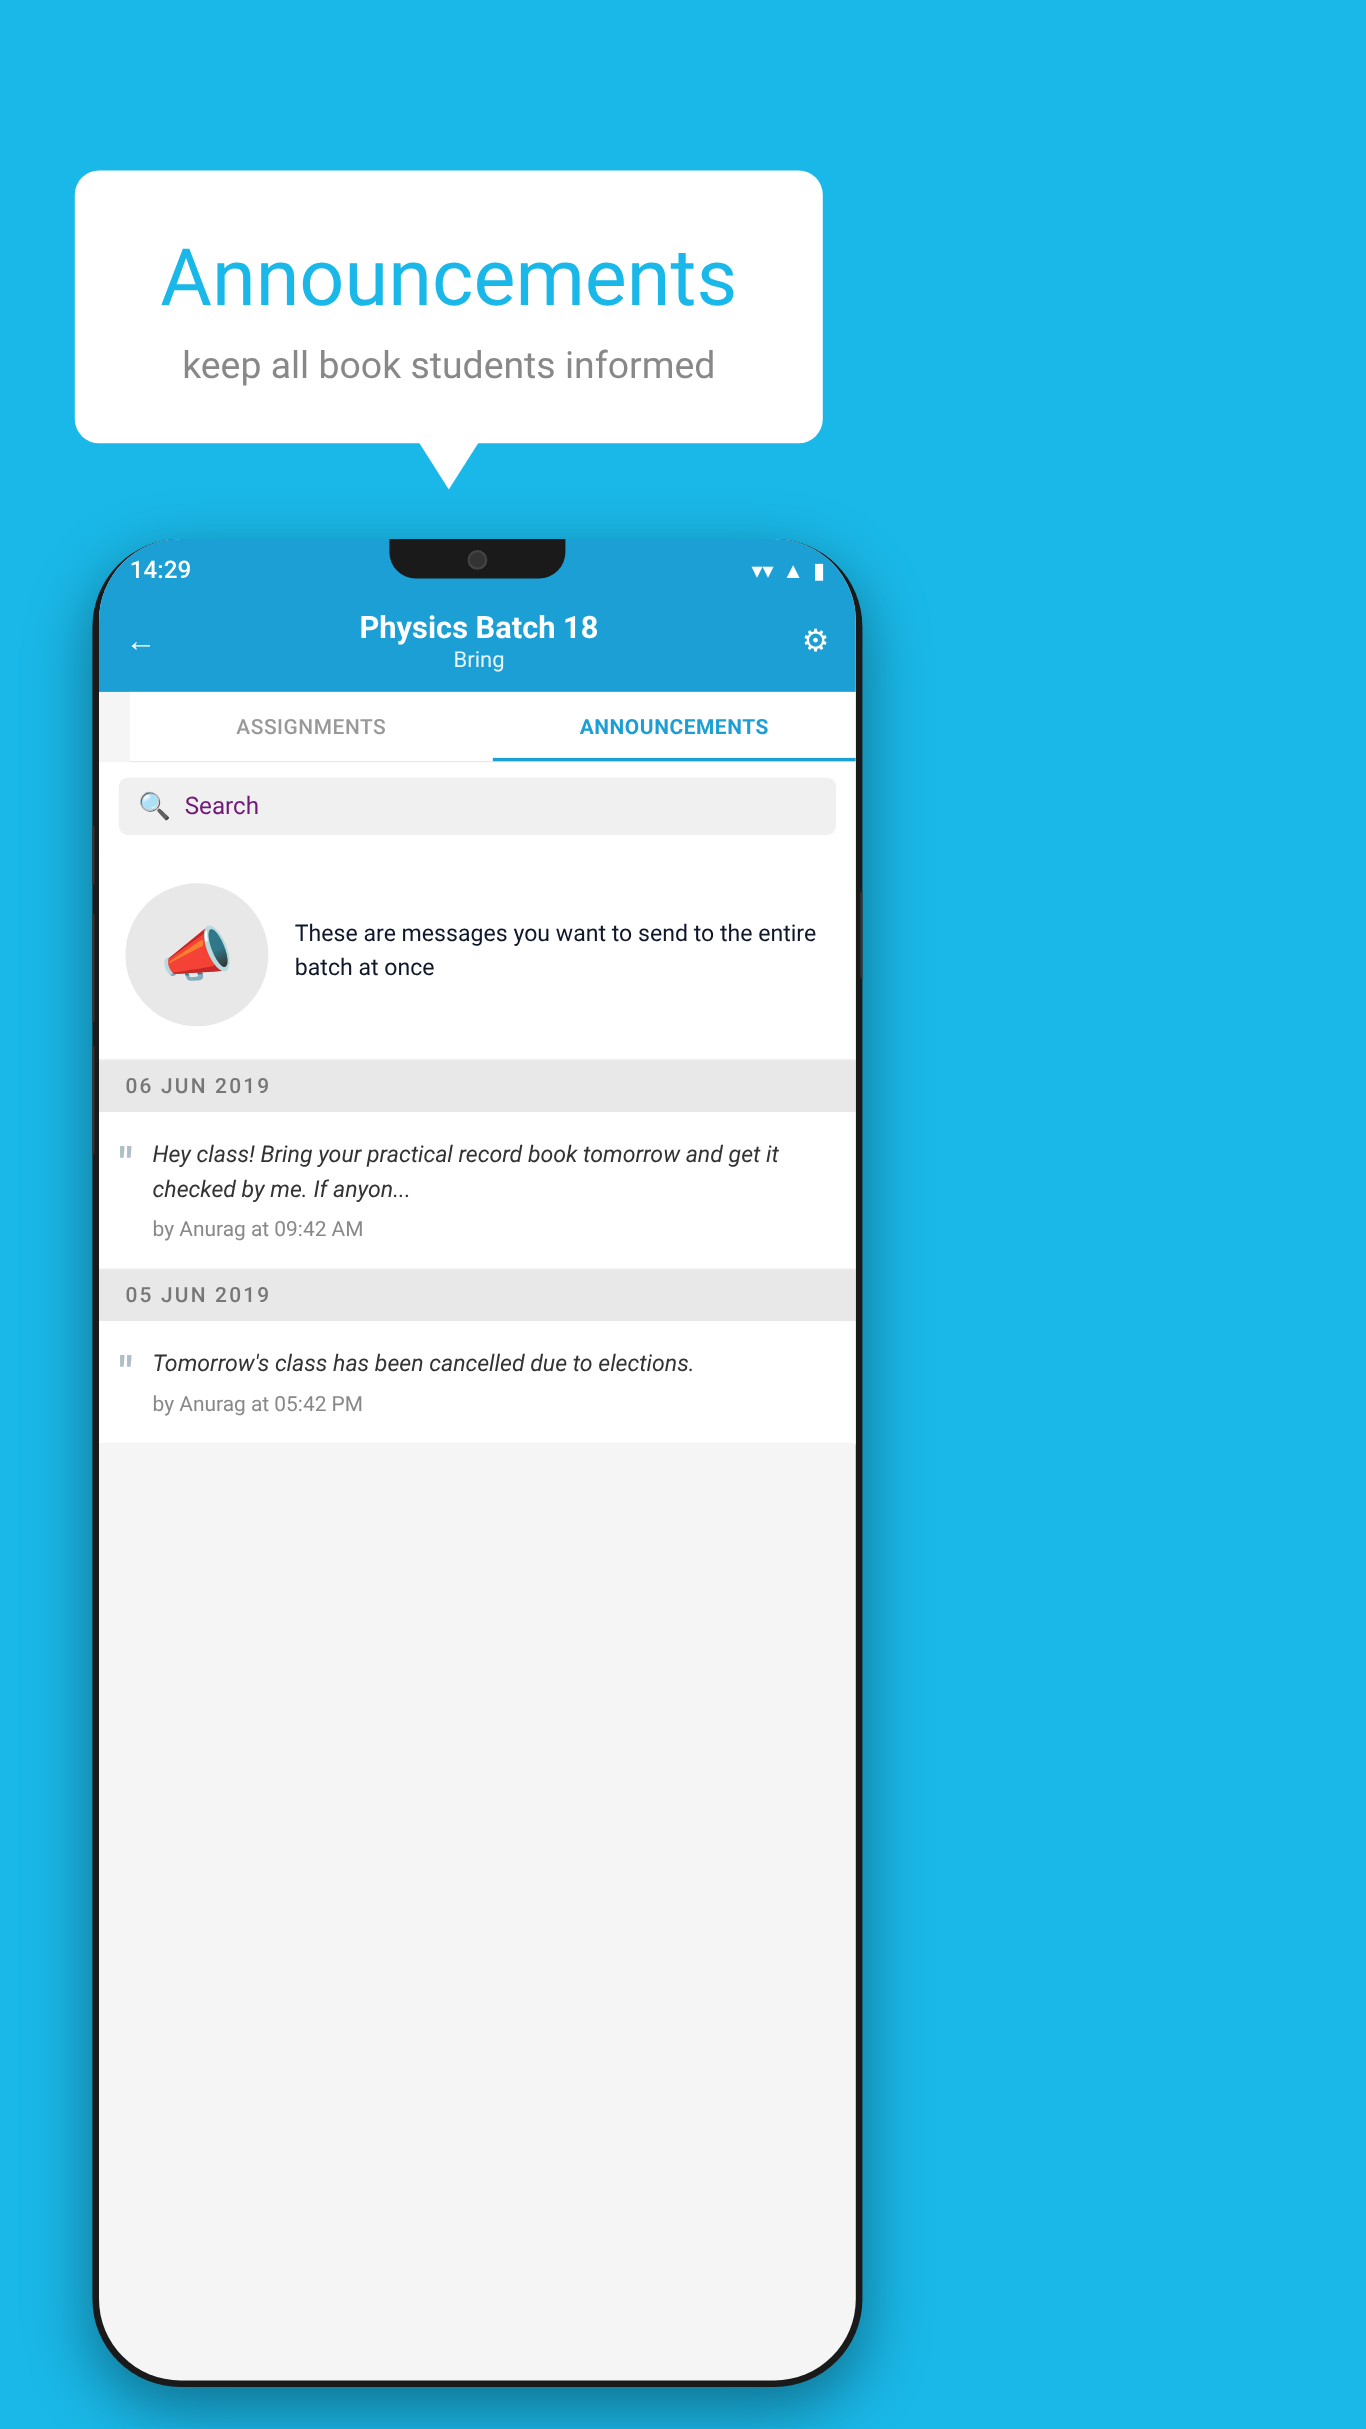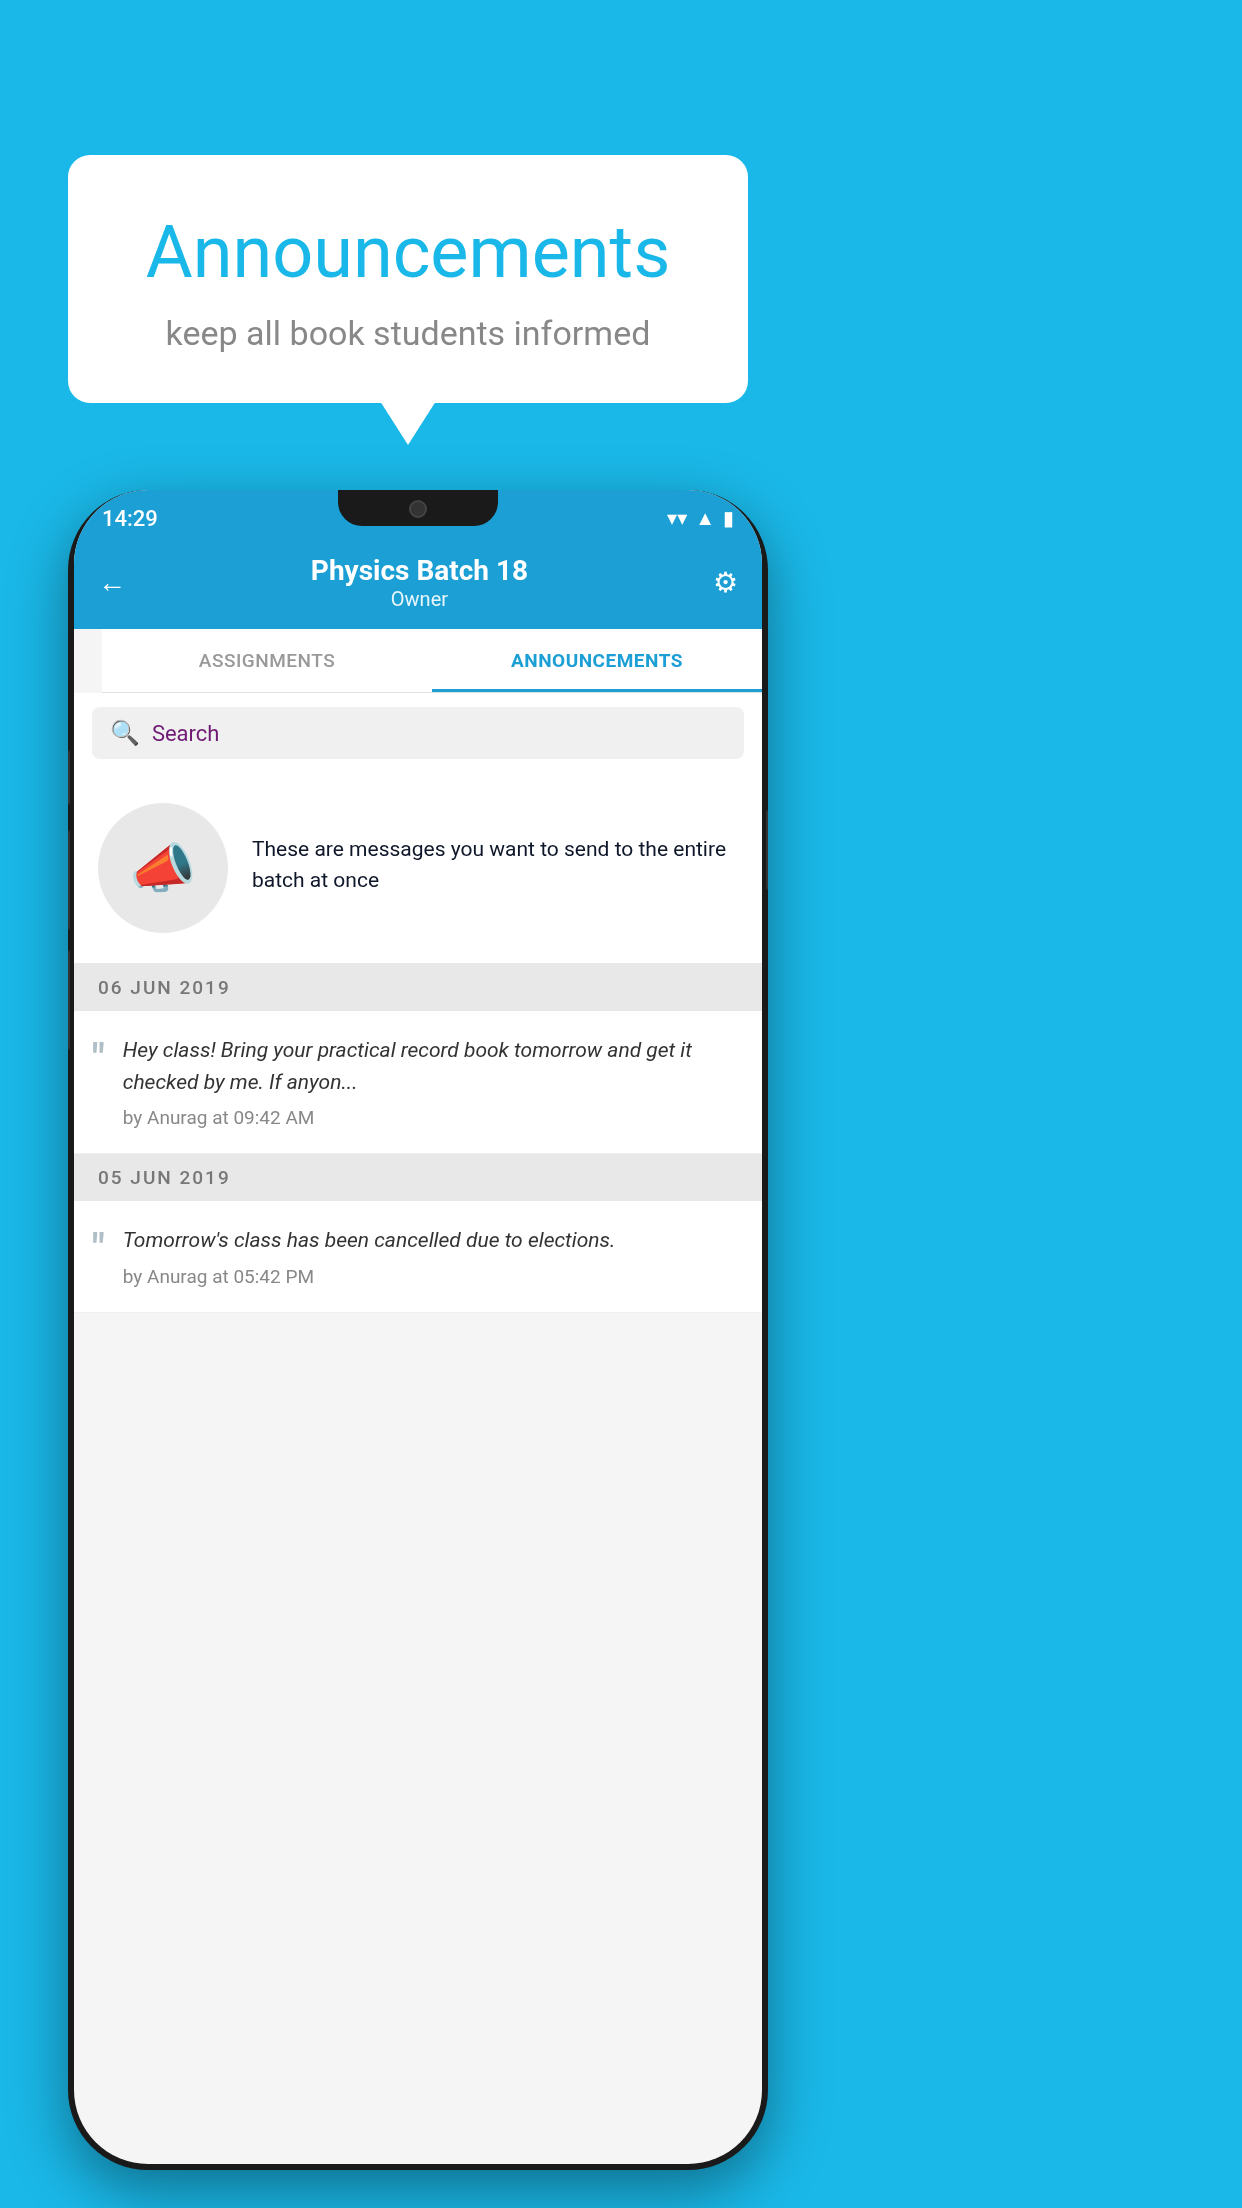--- a/index.html
+++ b/index.html
@@ -53,21 +53,21 @@
       color: #888;
       font-size: 34px;
       text-align: center;
       font-weight: 400;
     }
 
     
     .phone-frame {
       position: absolute;
       top: 490px;
-      left: 68px;
+      left: 84px;
       width: 700px;
       height: 1680px;
       background: #1a1a1a;
       border-radius: 80px;
       overflow: hidden;
       box-shadow: 0 20px 60px rgba(0,0,0,0.4);
     }
 
     
     .phone-notch {
@@ -397,21 +397,21 @@
         <span class="wifi-icon">▾▾</span>
         <span class="signal-icon">▲</span>
         <span class="battery-icon">▮</span>
       </div>
     </div>
 
     <div class="app-header">
       <span class="back-arrow">←</span>
       <div class="header-center">
         <div class="header-title">Physics Batch 18</div>
-        <div class="header-subtitle">Owner</div>
+        <div class="header-subtitle">Bring</div>
       </div>
       <span class="gear-icon">⚙</span>
     </div>
 
     <div class="tabs-container">
       <div class="tab">
         <span>ASSIGNMENTS</span>
       </div>
       <div class="tab active">
         <span>ANNOUNCEMENTS</span>

